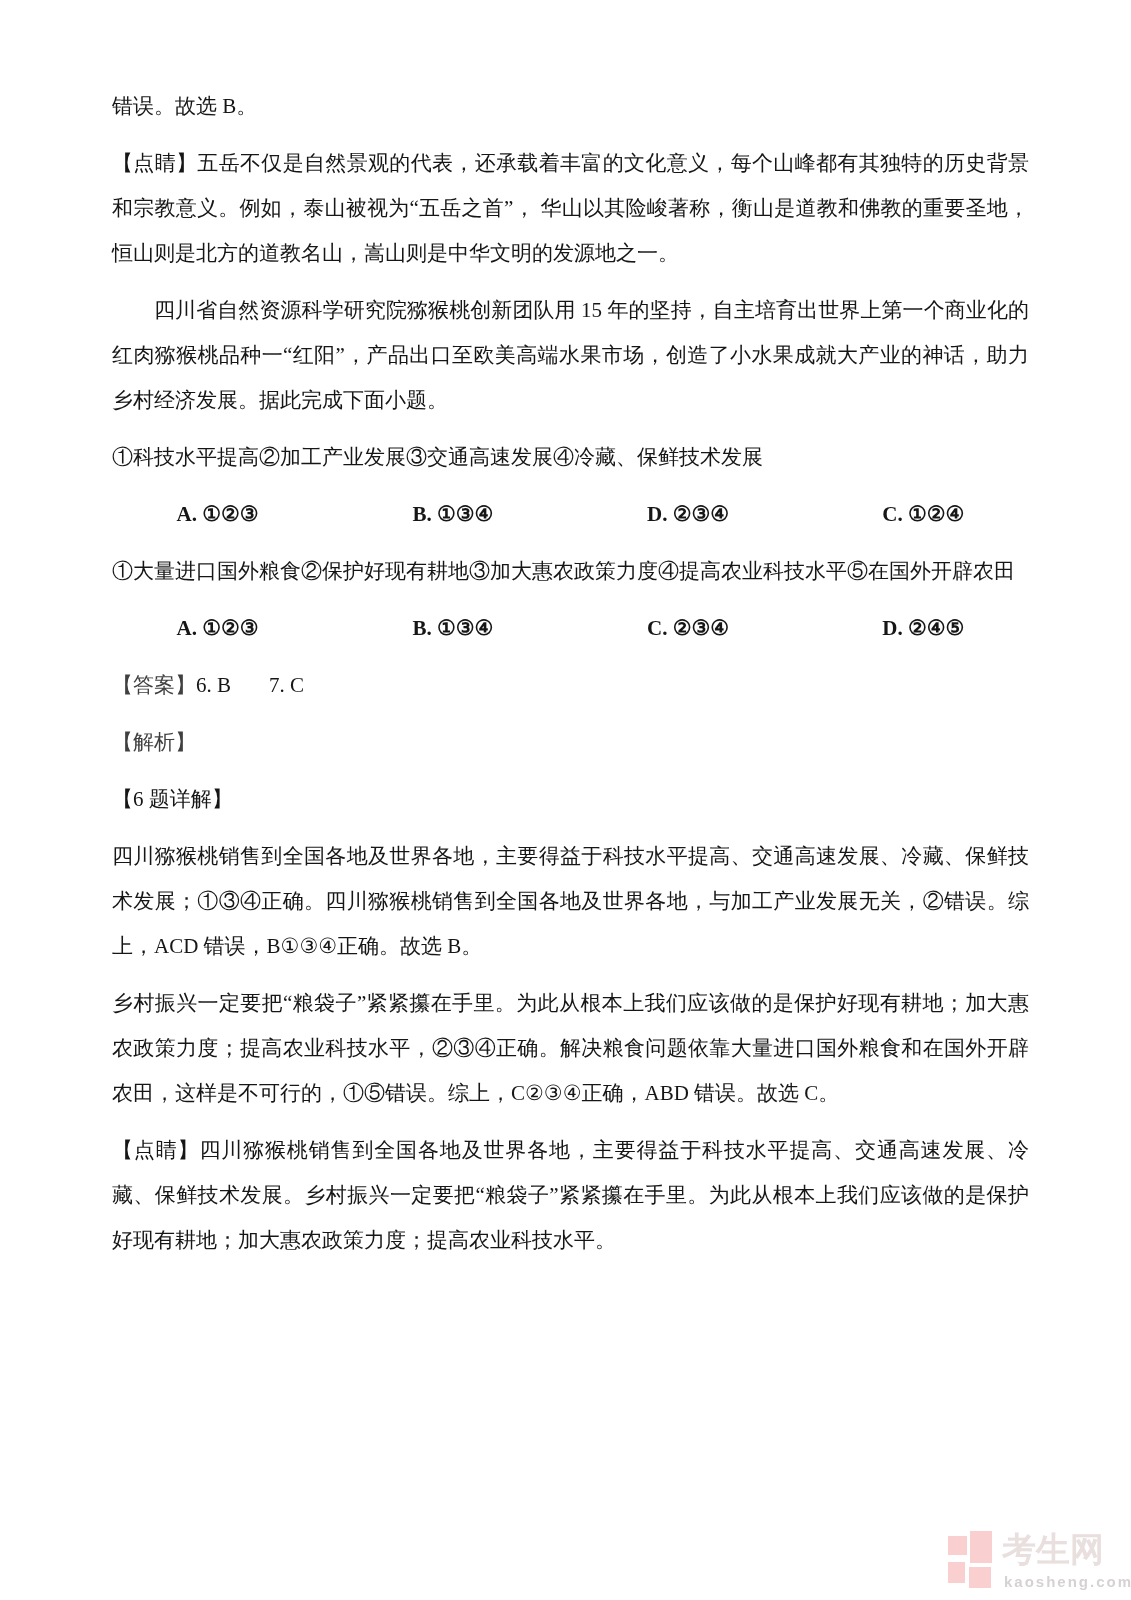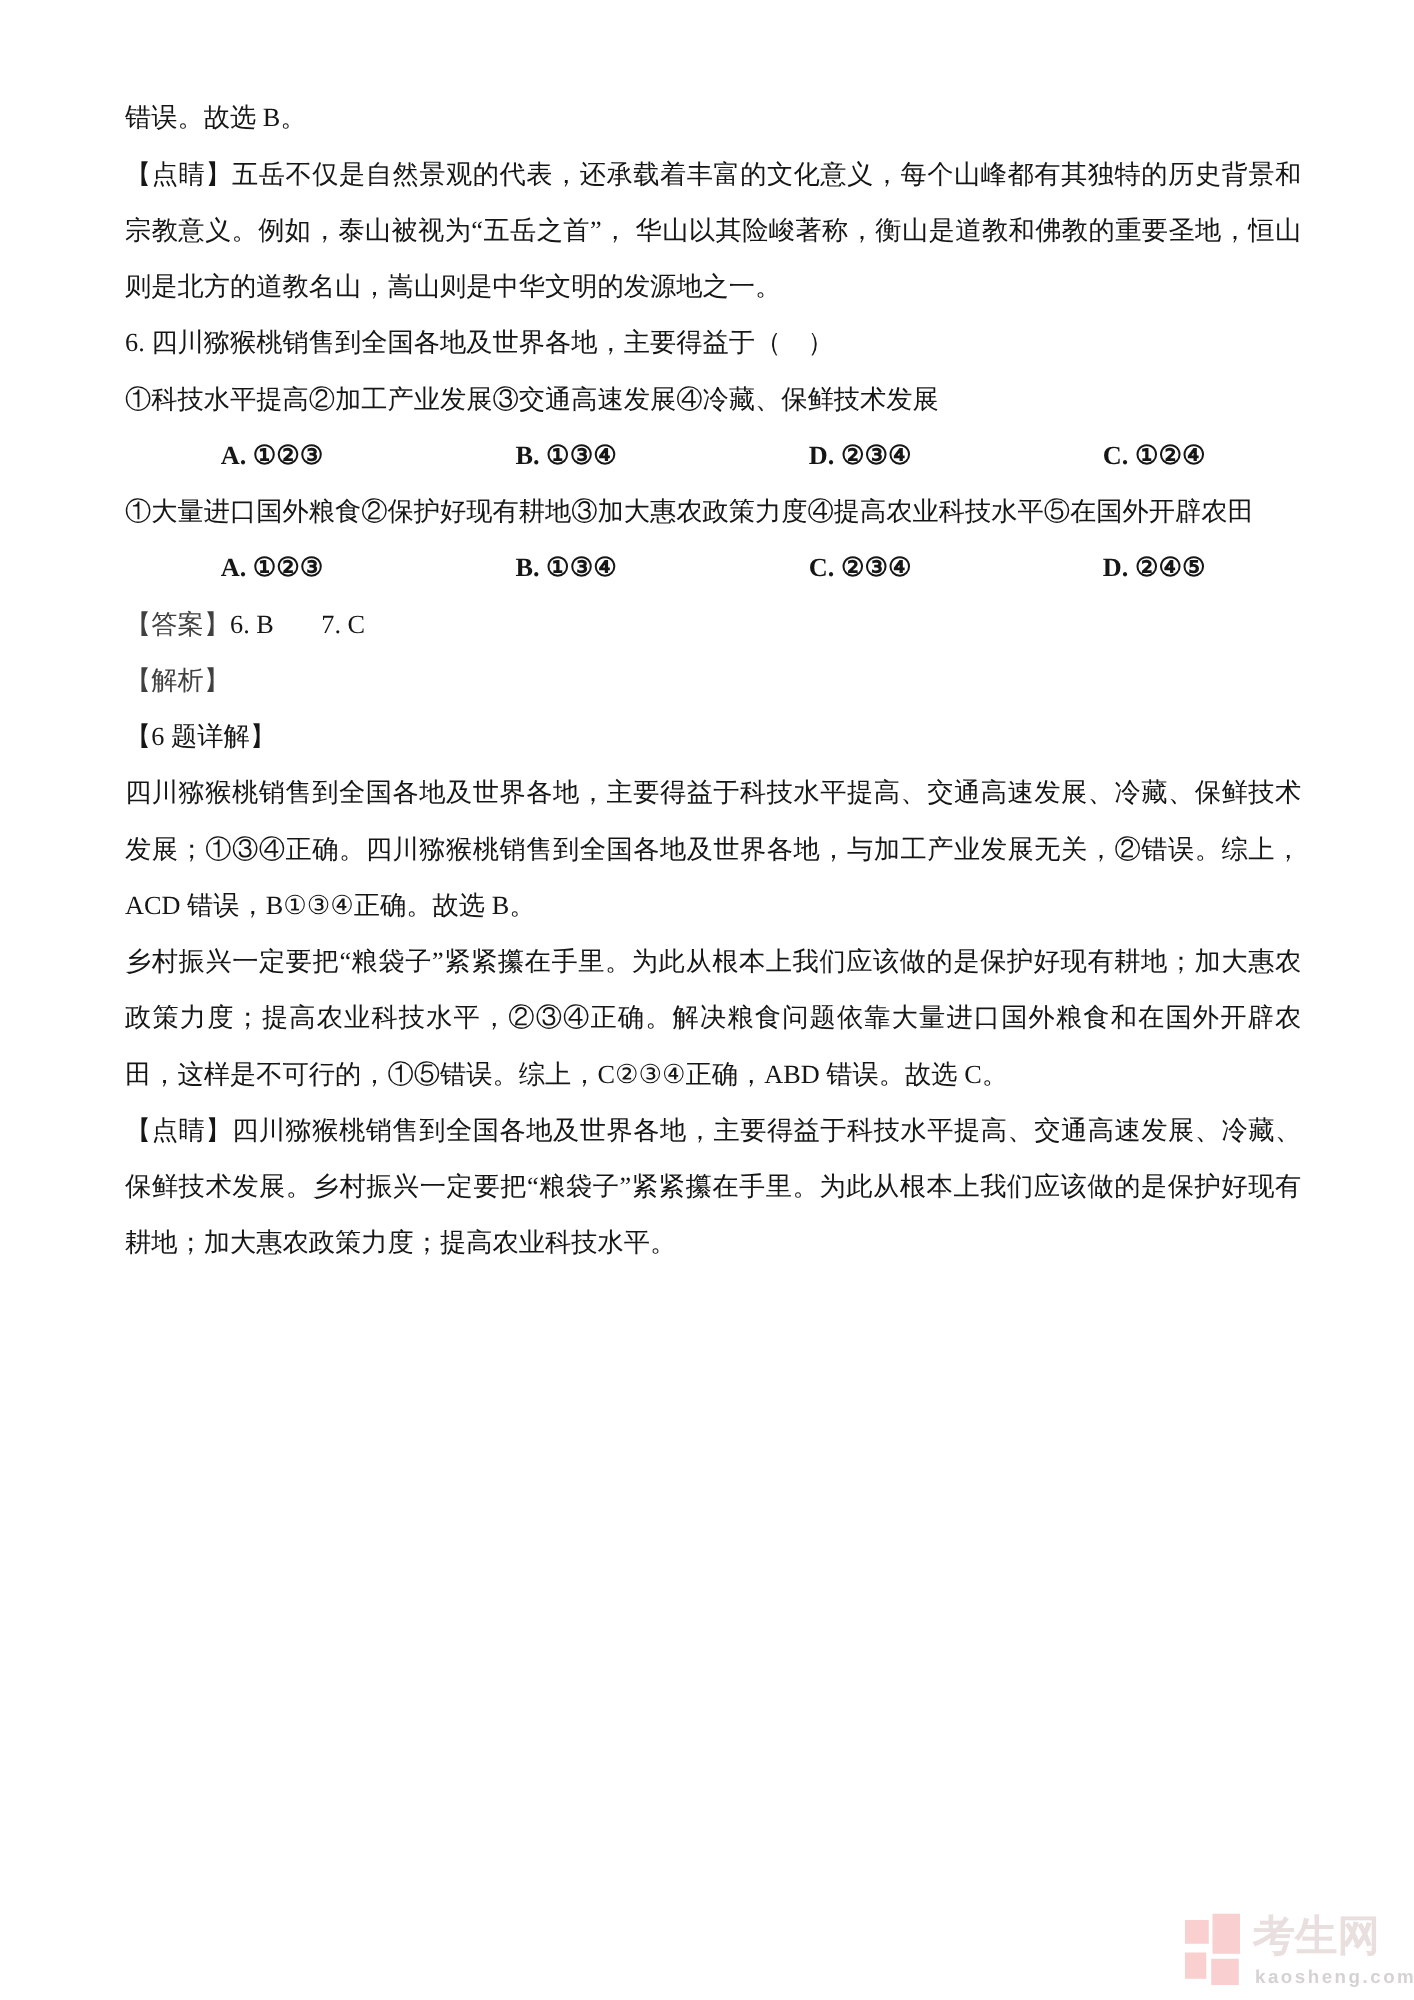--- a/index.html
+++ b/index.html
@@ -13,21 +13,21 @@
   }
   .doc {
     position:absolute;
     left:100px; top:72px;
     width:941px;
     font-size:21px;
     line-height:45px;
     text-align:justify;
     text-justify:inter-ideograph;
   }
-  .para { margin:0; }
+  .para { margin:12px; }
   .indent { text-indent:2em; }
   .indent-sm { padding-left:12px; }
   .blue { color:#404040; }
   .options {
     display:flex;
     width:100%;
   }
   .opt { flex:1 1 25%; text-align:center;font-weight:bold; }
   .ans-gap { margin-left:38px; }
   
@@ -57,22 +57,22 @@
 </head>
 <body>
 
 <div class="page">
   <div class="doc">
 
     <p class="para">错误。故选 B。</p>
 
     <p class="para"><span>【点睛】</span><span>五岳不仅是自然景观的代表，还承载着丰富的文化意义，每个山峰都有其独特的历史背景和宗教意义。例如，泰山被视为“五岳之首”， 华山以其险峻著称，衡山是道教和佛教的重要圣地，恒山则是北方的道教名山，嵩山则是中华文明的发源地之一。</span></p>
 
+    <p class="para indent">四川省自然资源科学研究院猕猴桃创新团队用 15 年的坚持，自主培育出世界上第一个商业化的红肉猕猴桃品种一“红阳”，产品出口至欧美高端水果市场，创造了小水果成就大产业的神话，助力乡村经济发展。据此完成下面小题。</p>
 
-    <p class="para">6. 四川猕猴桃销售到全国各地及世界各地，主要得益于（　）</p>
     <p class="para">①科技水平提高②加工产业发展③交通高速发展④冷藏、保鲜技术发展</p>
     <div class="options">
       <span class="opt">A. ①②③</span>
       <span class="opt">B. ①③④</span>
       <span class="opt">D. ②③④</span>
       <span class="opt">C. ①②④</span>
     </div>
 
     <p class="para">①大量进口国外粮食②保护好现有耕地③加大惠农政策力度④提高农业科技水平⑤在国外开辟农田</p>
     <div class="options">

